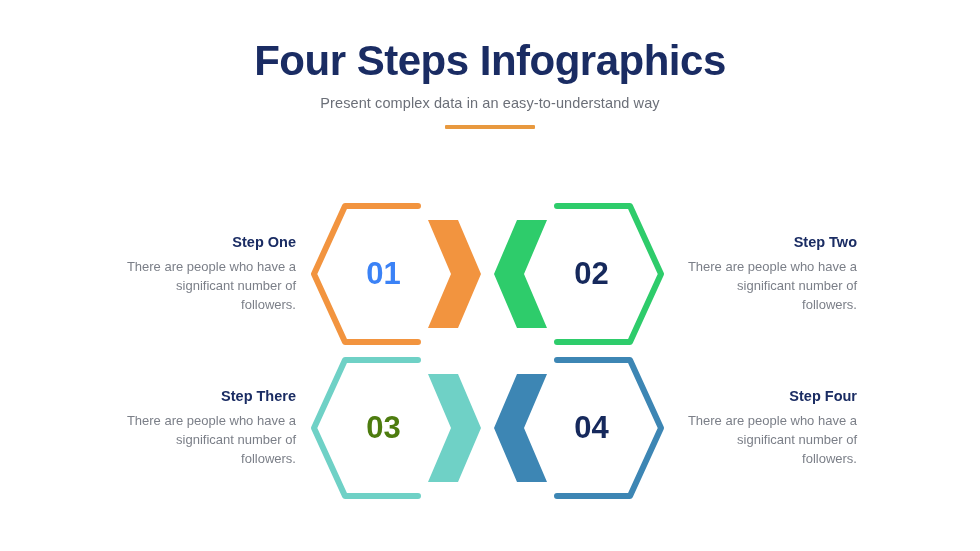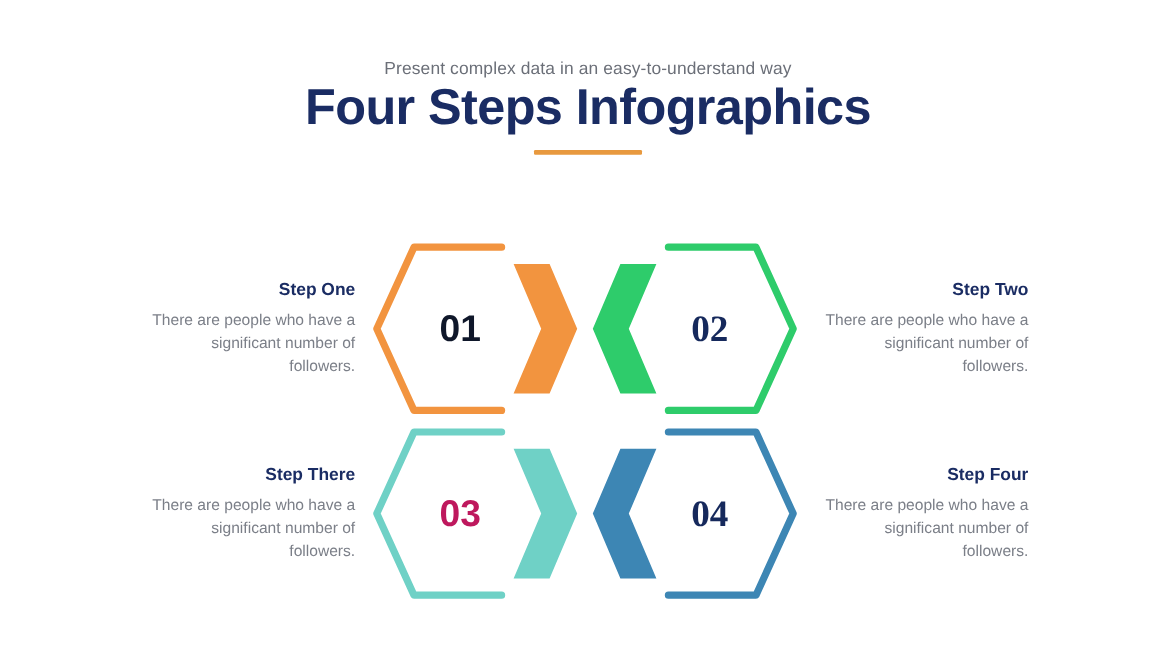--- a/index.html
+++ b/index.html
@@ -123,46 +123,46 @@
     justify-content: center;
     font-size: 31px;
     font-weight: bold;
     color: #16295c;
     letter-spacing: 0px;
     font-family: "Liberation Sans", sans-serif;
     pointer-events: none;
   }
   
   .hex-wrap.right .hex-num { transform: translateX(-14px); }
-  .hex-wrap.left  .hex-num { transform: translateX(14px); font-family: Liberation Serif, serif; }
+  .hex-wrap.left  .hex-num { transform: translateX(14px); }
 </style>
 </head>
 <body>
 
 <div id="slide">
 
   <div id="header">
+    <div id="title">Four Steps Infographics</div>
     <div id="subtitle">Present complex data in an easy-to-understand way</div>
-    <div id="title">Four Steps Infographics</div>
     <div id="divider" style="background: rgb(232, 153, 63);"></div>
   </div>
 
   <div id="steps">
 
     <div class="step r1 c1">
       <div class="step-text">
         <div class="step-title">Step One</div>
         <div class="step-desc">There are people who have a significant number of followers.</div>
       </div>
       <div class="hex-wrap right">
         <svg width="175" height="160" viewBox="0 0 175 160">
           <path d="M 108 12 L 35 12 L 4 80 L 35 148 L 108 148" fill="none" stroke="#f2943f" stroke-width="6" stroke-linecap="round" stroke-linejoin="round"></path>
           <path d="M 118 26 L 148 26 L 171 80 L 148 134 L 118 134 L 141 80 Z" fill="#f2943f"></path>
         </svg>
-        <div class="hex-num" style="color: #0f172a;">01</div>
+        <div class="hex-num" style="color: #3b82f6;">01</div>
       </div>
     </div>
 
     <div class="step r1 c2">
       <div class="hex-wrap left">
         <svg width="175" height="160" viewBox="0 0 175 160">
           <path d="M 67 12 L 140 12 L 171 80 L 140 148 L 67 148" fill="none" stroke="#2ecc6b" stroke-width="6" stroke-linecap="round" stroke-linejoin="round"></path>
           <path d="M 57 26 L 27 26 L 4 80 L 27 134 L 57 134 L 34 80 Z" fill="#2ecc6b"></path>
         </svg>
         <div class="hex-num" style="color: rgb(22, 41, 92);">02</div>
@@ -176,21 +176,21 @@
     <div class="step r2 c1">
       <div class="step-text">
         <div class="step-title">Step There</div>
         <div class="step-desc">There are people who have a significant number of followers.</div>
       </div>
       <div class="hex-wrap right">
         <svg width="175" height="160" viewBox="0 0 175 160">
           <path d="M 108 12 L 35 12 L 4 80 L 35 148 L 108 148" fill="none" stroke="#6fd1c6" stroke-width="6" stroke-linecap="round" stroke-linejoin="round"></path>
           <path d="M 118 26 L 148 26 L 171 80 L 148 134 L 118 134 L 141 80 Z" fill="#6fd1c6"></path>
         </svg>
-        <div class="hex-num" style="color: #be185d;">03</div>
+        <div class="hex-num" style="color: #4d7c0f;">03</div>
       </div>
     </div>
 
     <div class="step r2 c2">
       <div class="hex-wrap left">
         <svg width="175" height="160" viewBox="0 0 175 160">
           <path d="M 67 12 L 140 12 L 171 80 L 140 148 L 67 148" fill="none" stroke="#3d86b4" stroke-width="6" stroke-linecap="round" stroke-linejoin="round"></path>
           <path d="M 57 26 L 27 26 L 4 80 L 27 134 L 57 134 L 34 80 Z" fill="#3d86b4"></path>
         </svg>
         <div class="hex-num" style="color: rgb(22, 41, 92);">04</div>

